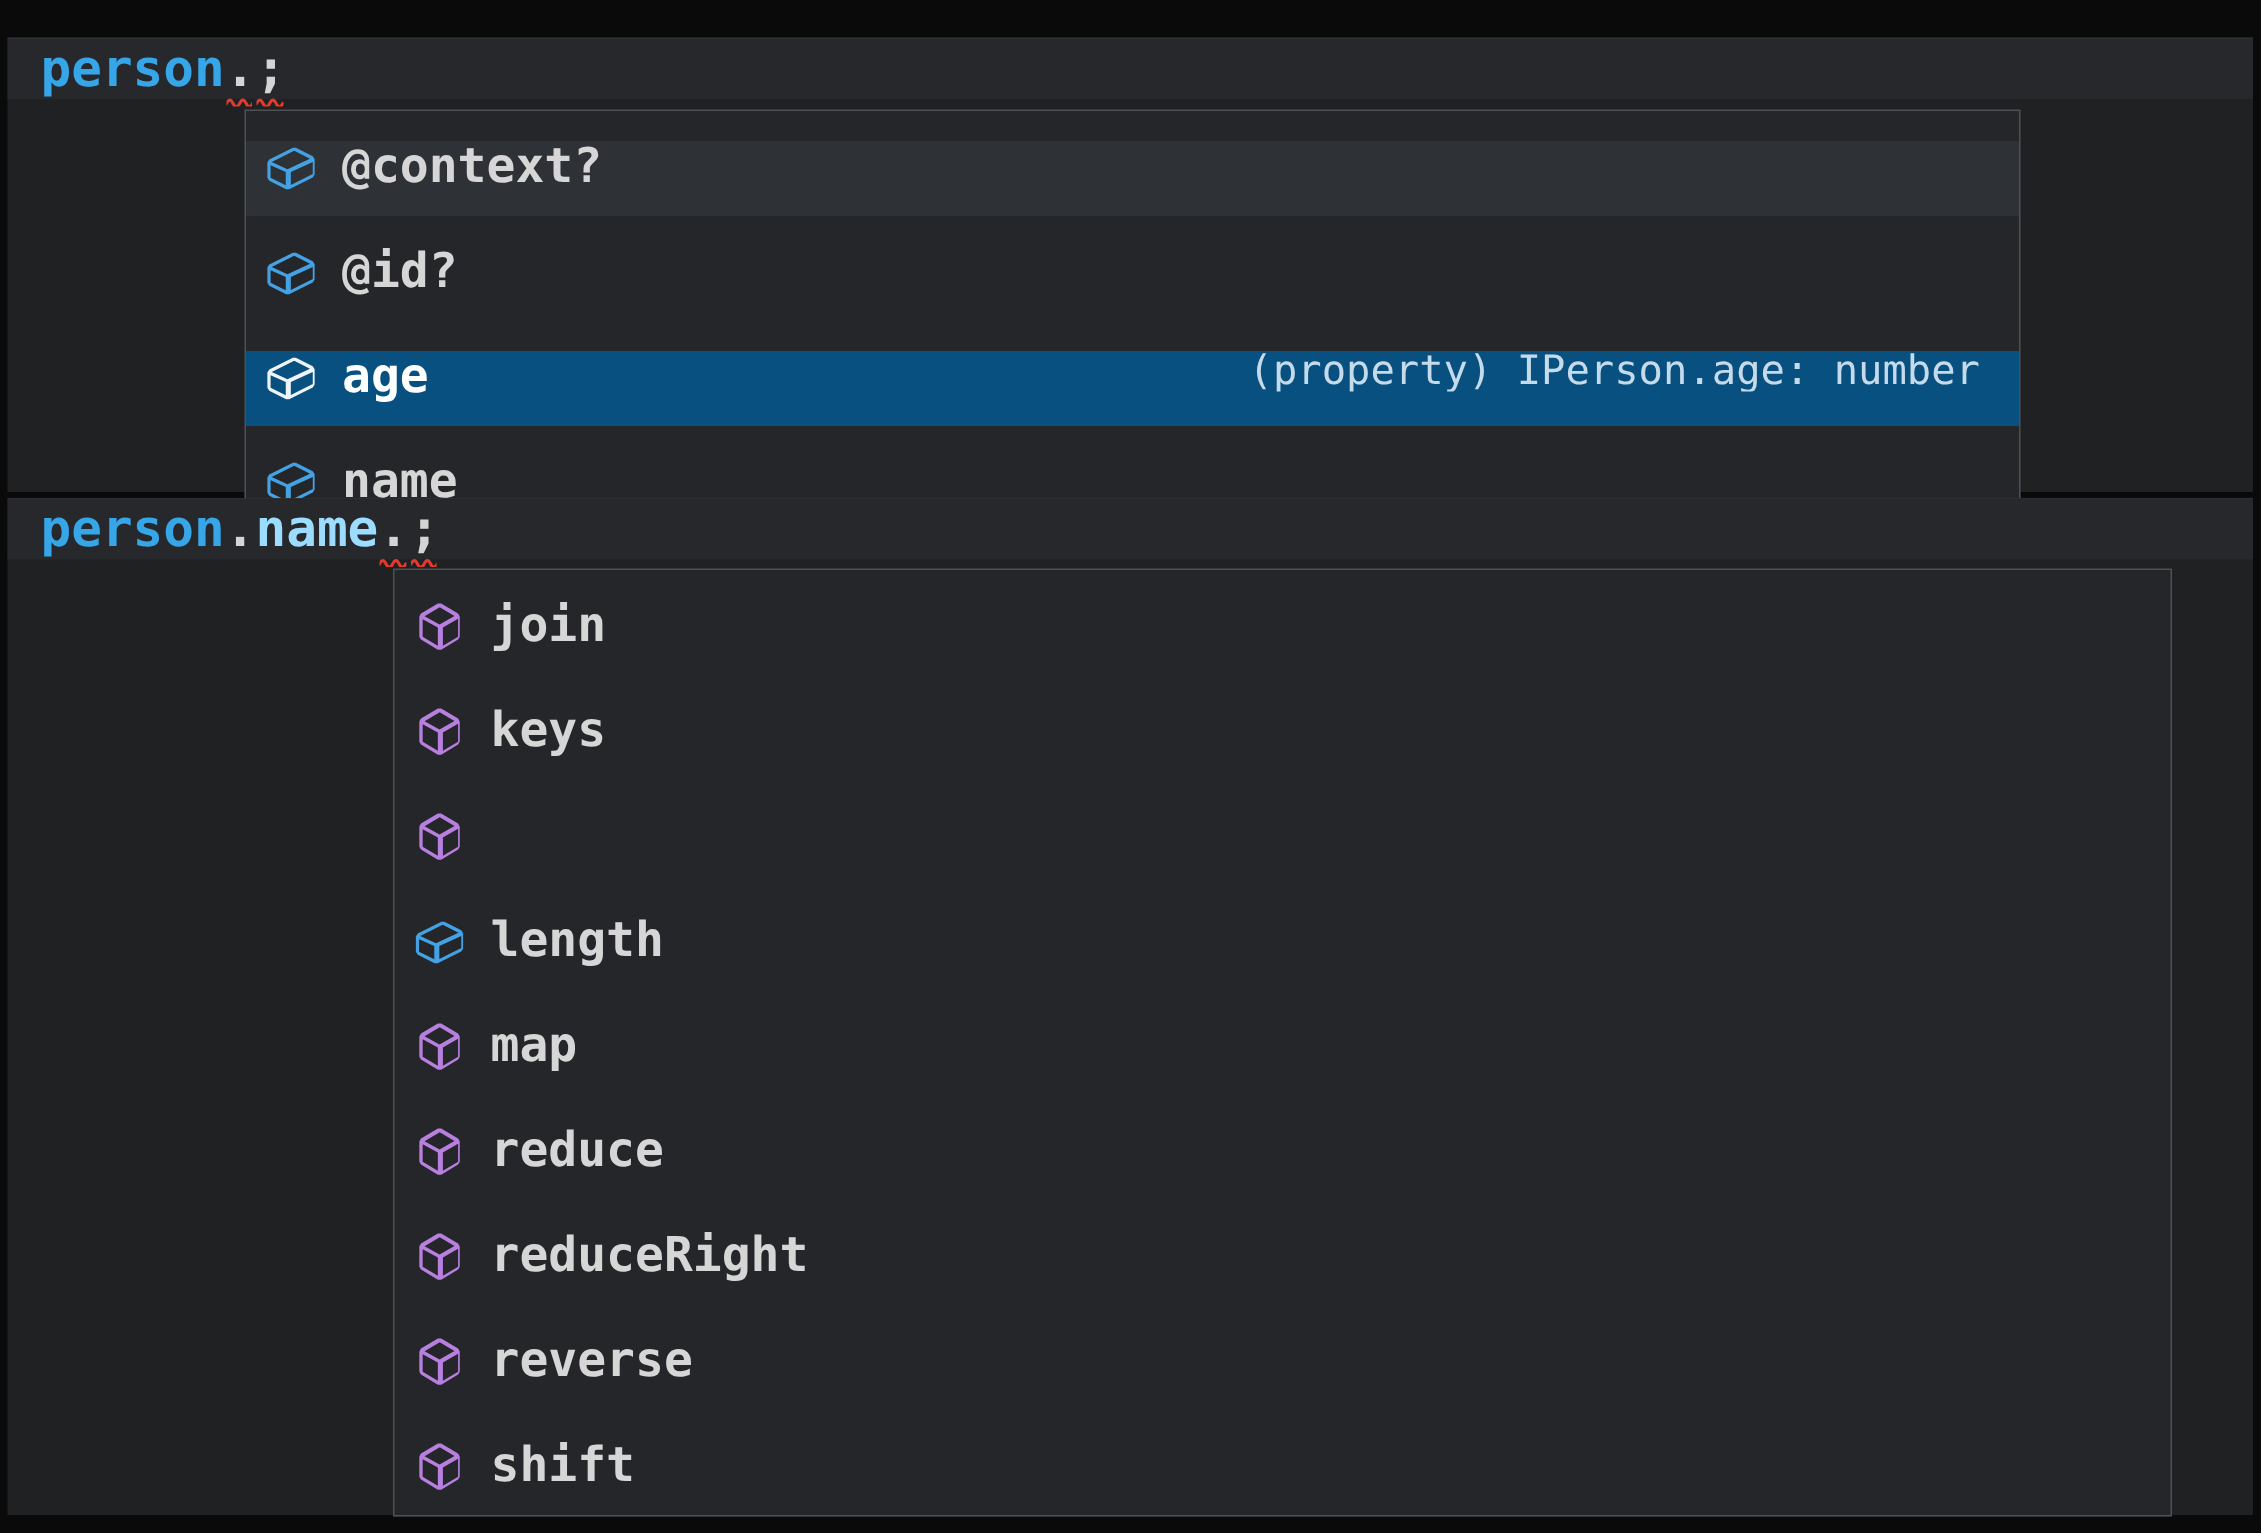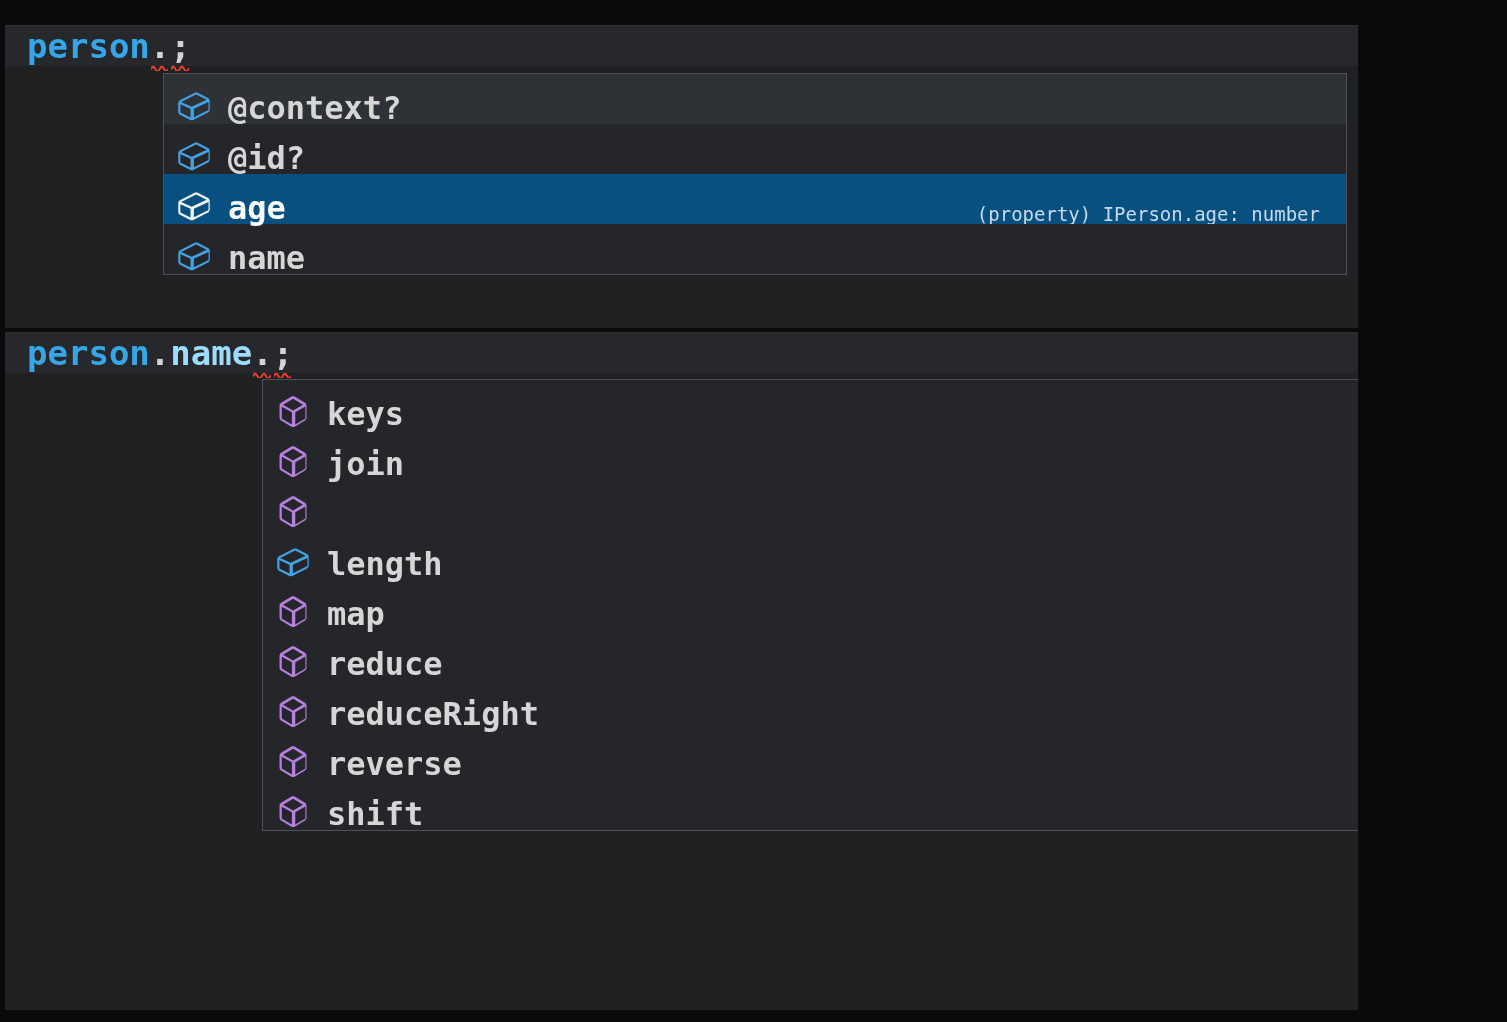--- a/index.html
+++ b/index.html
@@ -15,45 +15,45 @@
     --detail-sel:#c5dbeb;
     --method:#B77FDE;
     --field:#44A2E4;
     --code-var:#36A6E8;
     --code-prop:#9CDCFE;
     --code-punct:#D4D4D4;
     --squiggle:#E5392E;
   }
   *{margin:0;padding:0;box-sizing:border-box;}
   body{background:var(--page-bg);font-family:"DejaVu Sans Mono", monospace;}
-  .page{position:relative;width:1358px;height:1022px;background:var(--page-bg);overflow:hidden;}
+  .page{position:relative;width:1507px;height:1022px;background:var(--page-bg);overflow:hidden;}
   .panel{position:absolute;left:5px;width:1497px;background:var(--editor-bg);border-top:1px solid #2d2f32;}
   #panel-0{top:25px;height:303px;}
   #panel-1{top:332px;height:678px;}
   .code-strip{position:absolute;left:0;top:0;width:100%;height:40px;background:var(--strip-bg);display:flex;align-items:center;}
   .code{margin-left:22px;font-size:34px;font-weight:bold;white-space:pre;line-height:1;}
   .token{position:relative;display:inline-block;}
   .t-variable{color:var(--code-var);}
   .t-property{color:var(--code-prop);}
   .t-punctuation{color:var(--code-punct);}
   .squiggle{position:absolute;left:1px;bottom:-8px;width:calc(100% - 3px);height:8px;color:var(--squiggle);display:block;}
   .suggest{position:absolute;background:var(--suggest-bg);border:1px solid var(--suggest-border);}
   #suggest-0{left:158px;top:47px;width:1184px;}
   #suggest-1{left:257px;top:46px;width:1186px;}
-  .row{height:50px;display:flex;align-items:flex-end;padding:0 26px 0 12px;}
+  .row{height:50px;display:flex;align-items:flex-start;padding:0 26px 0 12px;margin-top:20px;}
   .row.hover{background:var(--hover-bg);}
   .row.selected{background:var(--sel-bg);}
   .icon{width:36px;height:36px;flex:0 0 auto;margin-right:16px;display:flex;align-items:center;justify-content:center;}
   .icon svg{width:100%;height:100%;display:block;}
   .kind-field .icon{color:var(--field);}
   .kind-method .icon{color:var(--method);}
   .row.selected .icon{color:#eef4f9;}
   .label{font-size:32px;font-weight:bold;color:var(--label);line-height:1;white-space:pre;}
   .row.selected .label{color:var(--label-sel);}
-  .detail{margin-left:auto;padding-left:24px;font-size:19px;color:var(--detail-sel);white-space:nowrap;overflow:hidden;line-height:1;}
+  .detail{margin-left:auto;padding-left:24px;font-size:27px;color:var(--detail-sel);white-space:nowrap;overflow:hidden;line-height:1;}
 </style>
 </head>
 <body>
 
 <div class="page">
 
   <section class="panel" id="panel-0">
     <div class="code-strip">
       <div class="code" id="code-0"><span class="token t-variable"><span>person</span></span><span class="token t-punctuation"><span>.</span><svg class="squiggle" viewBox="0 0 20 8" preserveAspectRatio="none">
               <path d="M0 6 Q2.5 1.5 5 6 T10 6 T15 6 T20 6" fill="none" stroke="currentColor" stroke-width="2.3" stroke-linecap="round"></path>
@@ -113,31 +113,31 @@
             </svg></span></div>
     </div>
     <div class="suggest" id="suggest-1">
 
   <div class="row kind-method">
     <span class="icon">
             <svg viewBox="0 0 16 16">
               <path fill="currentColor" d="M13.51 4l-5-3h-1l-5 3-.49.86v6l.49.85 5 3h1l5-3 .49-.85v-6L13.51 4zm-6 9.56l-4.5-2.7V5.7l4.5 2.45v5.41zm.5-6.28L3.58 4.82l4.48-2.69 4.37 2.62-4.42 2.53zm5.5 3.58l-4.5 2.7V8.15l4.5-2.58v5.29z"></path>
             </svg>
           </span>
+    <span class="label">join</span>
+
+  </div>
+
+  <div class="row kind-method">
+    <span class="icon">
+            <svg viewBox="0 0 16 16">
+              <path fill="currentColor" d="M13.51 4l-5-3h-1l-5 3-.49.86v6l.49.85 5 3h1l5-3 .49-.85v-6L13.51 4zm-6 9.56l-4.5-2.7V5.7l4.5 2.45v5.41zm.5-6.28L3.58 4.82l4.48-2.69 4.37 2.62-4.42 2.53zm5.5 3.58l-4.5 2.7V8.15l4.5-2.58v5.29z"></path>
+            </svg>
+          </span>
     <span class="label">keys</span>
-
-  </div>
-
-  <div class="row kind-method">
-    <span class="icon">
-            <svg viewBox="0 0 16 16">
-              <path fill="currentColor" d="M13.51 4l-5-3h-1l-5 3-.49.86v6l.49.85 5 3h1l5-3 .49-.85v-6L13.51 4zm-6 9.56l-4.5-2.7V5.7l4.5 2.45v5.41zm.5-6.28L3.58 4.82l4.48-2.69 4.37 2.62-4.42 2.53zm5.5 3.58l-4.5 2.7V8.15l4.5-2.58v5.29z"></path>
-            </svg>
-          </span>
-    <span class="label">join</span>
 
   </div>
 
   <div class="row kind-method">
     <span class="icon">
             <svg viewBox="0 0 16 16">
               <path fill="currentColor" d="M13.51 4l-5-3h-1l-5 3-.49.86v6l.49.85 5 3h1l5-3 .49-.85v-6L13.51 4zm-6 9.56l-4.5-2.7V5.7l4.5 2.45v5.41zm.5-6.28L3.58 4.82l4.48-2.69 4.37 2.62-4.42 2.53zm5.5 3.58l-4.5 2.7V8.15l4.5-2.58v5.29z"></path>
             </svg>
           </span>
 

